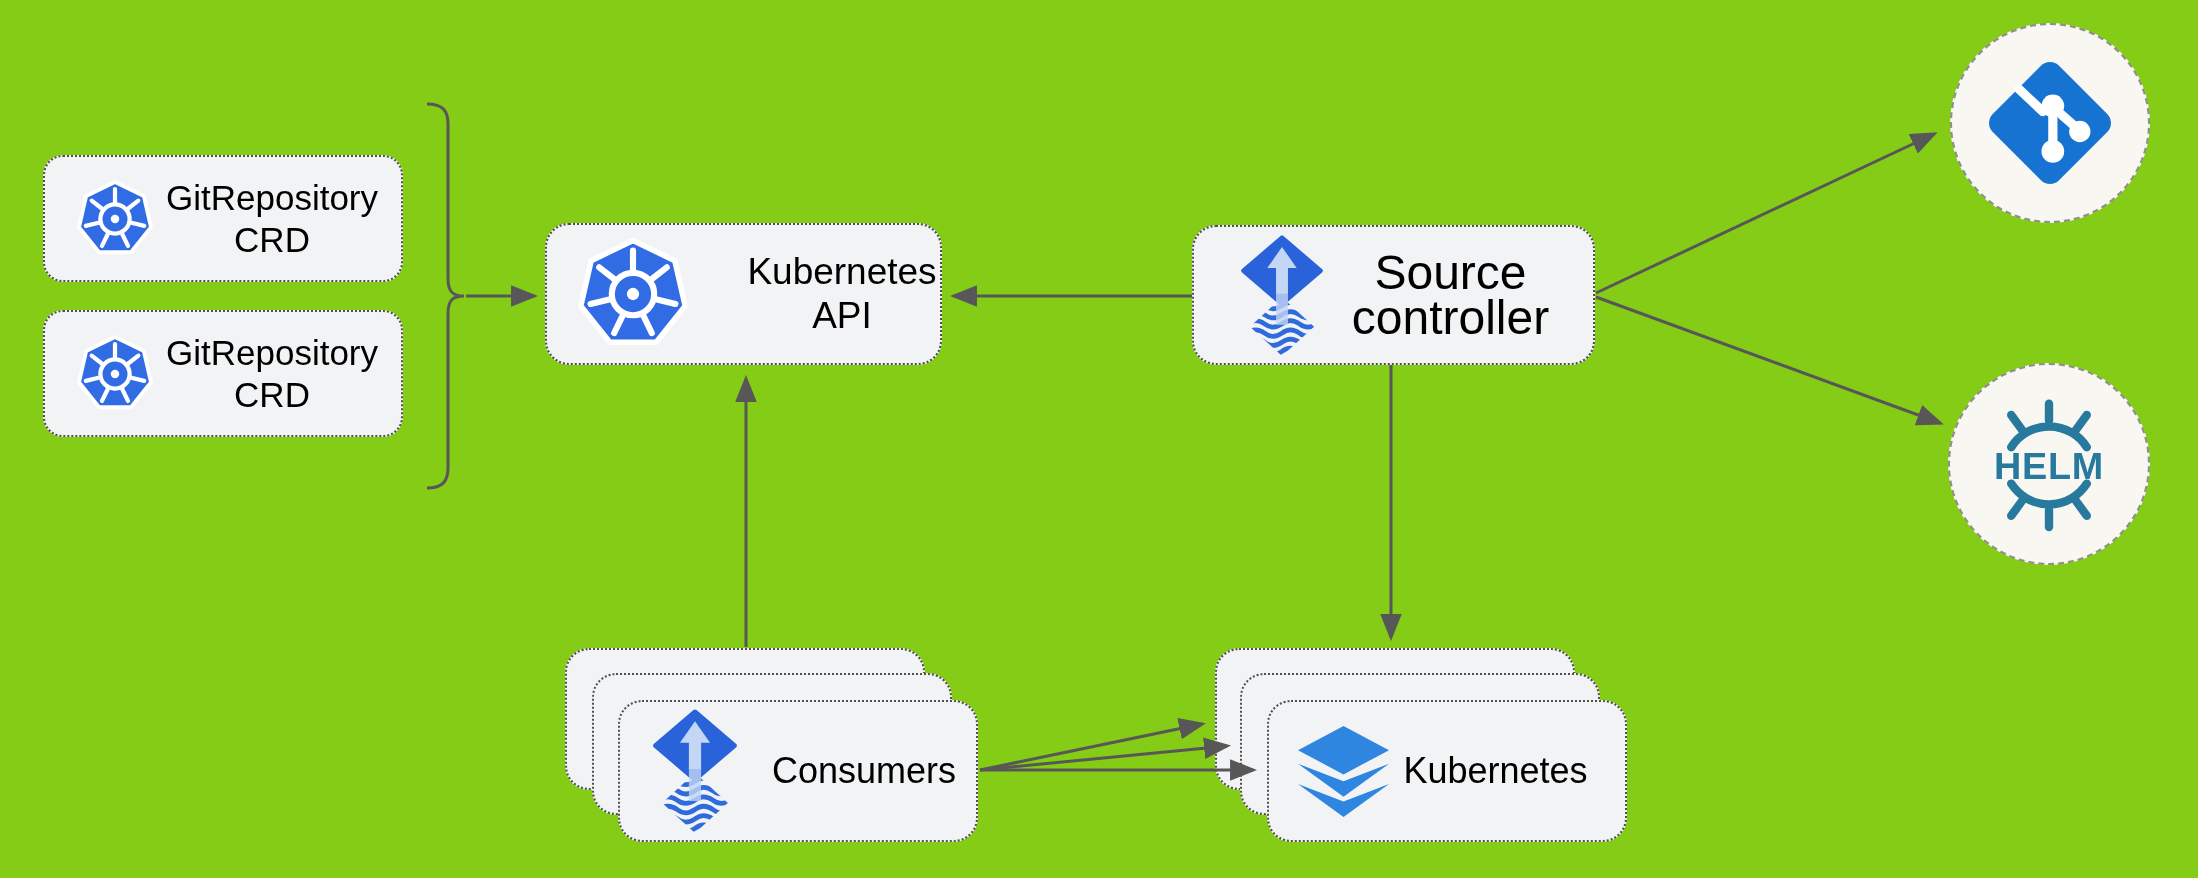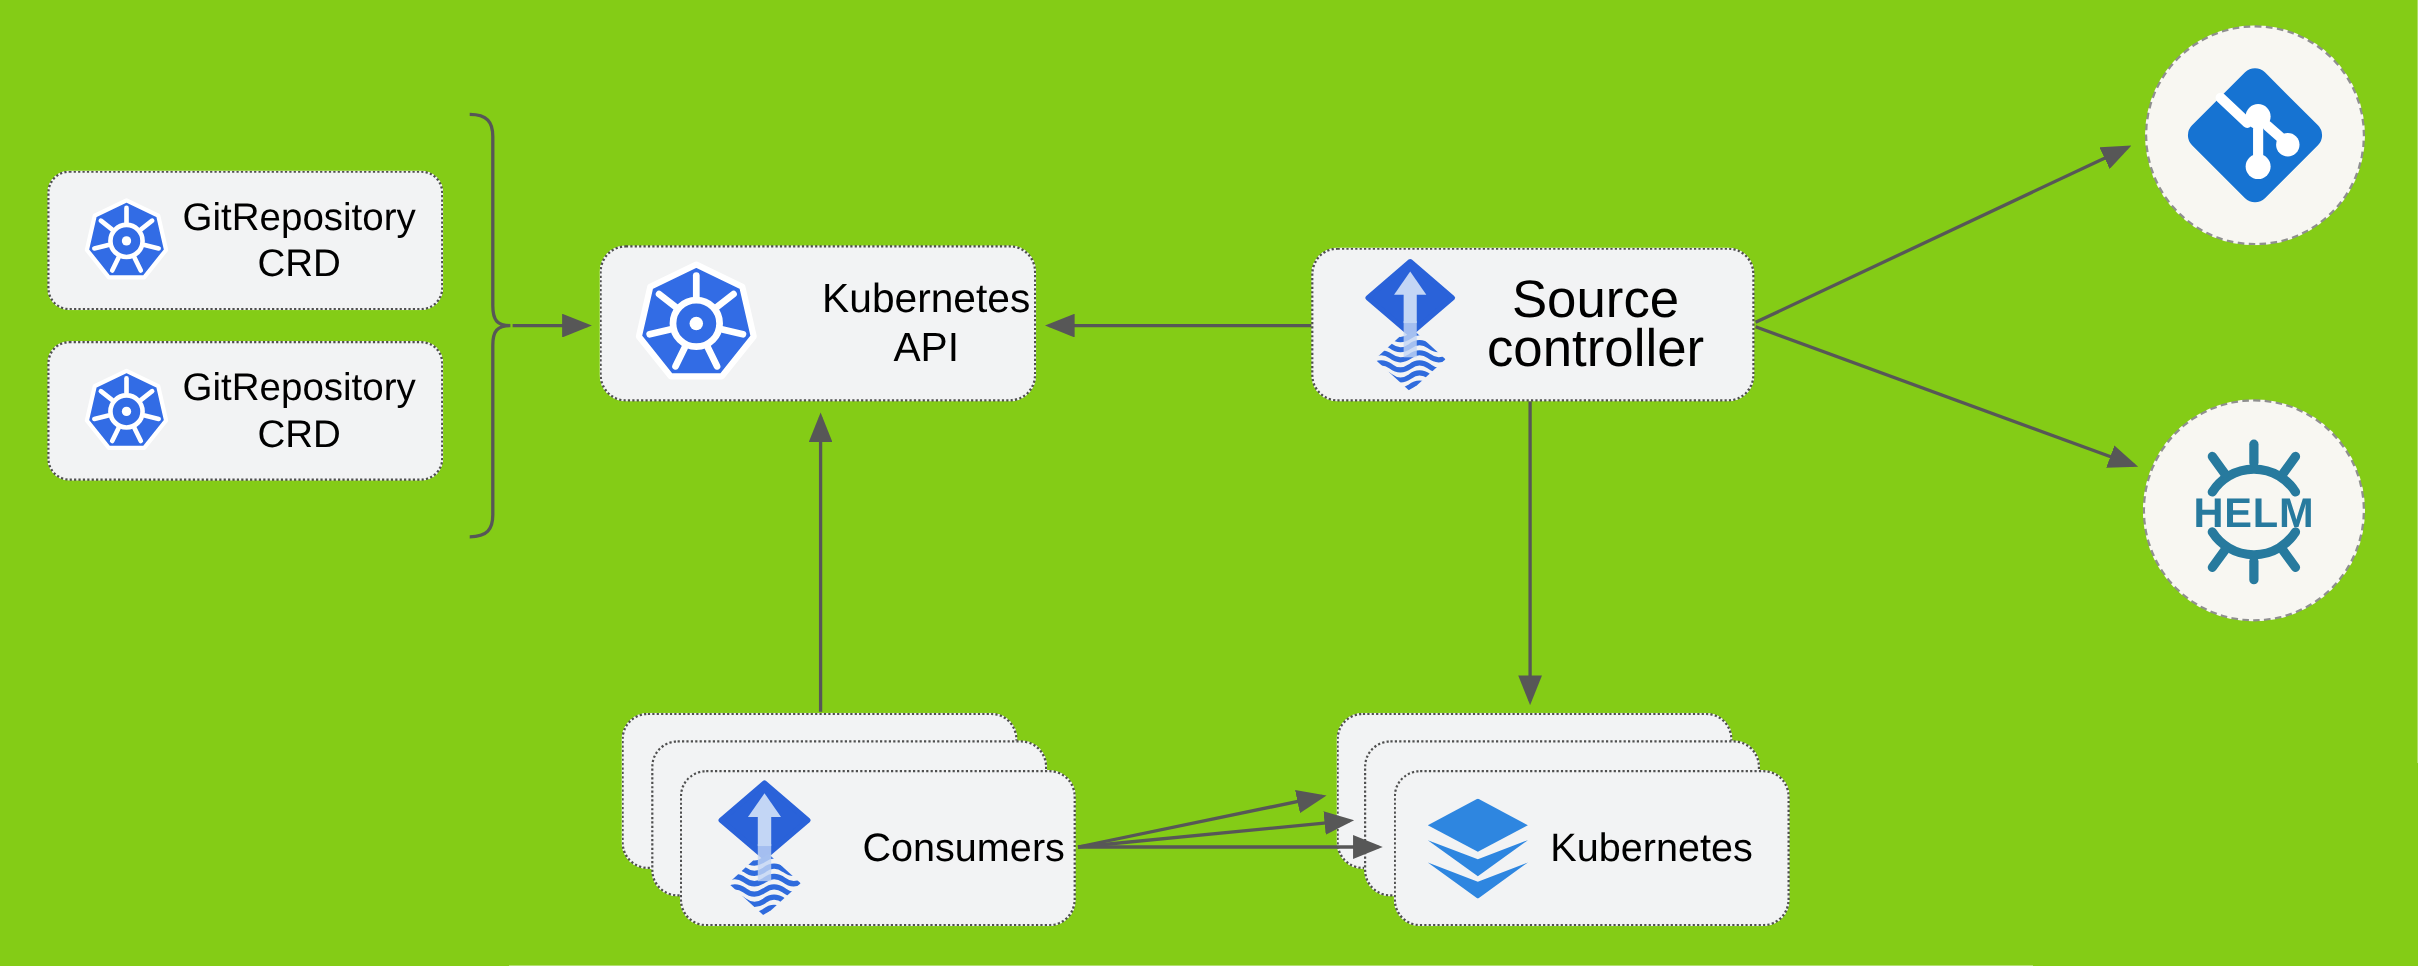--- a/index.html
+++ b/index.html
@@ -37,21 +37,21 @@
     z-index:2;
   }
   .node .lbl{
     font-size:35px;
     line-height:44px;
     text-align:center;
     color:var(--text);
   }
   .stack-layer{z-index:1;}
   .stack-mid{z-index:2;}
-  .stack-front{z-index:3;gap:12px;}
+  .stack-front{z-index:3;}
   
   .n-gitcrd   {left:43px;  top:155px; width:360px; height:127px; border-radius:20px;}
   .n-helmcrd  {left:43px;  top:310px; width:360px; height:127px; border-radius:20px;}
   .n-k8sapi   {left:545px; top:223px; width:397px; height:142px;gap:29px;}
   .n-source   {left:1192px;top:225px; width:403px; height:140px;}
   .n-consumers-back {left:565px; top:648px; width:360px; height:142px;}
   .n-consumers-mid  {left:592px; top:673px; width:360px; height:142px;}
   .n-consumers      {left:618px; top:700px; width:360px; height:142px;}
   .n-artifacts-back {left:1215px;top:648px; width:360px; height:142px;}
   .n-artifacts-mid  {left:1240px;top:673px; width:360px; height:142px;}

